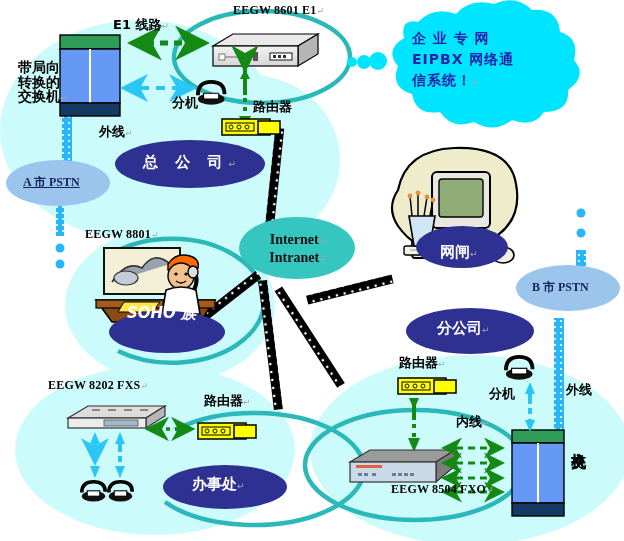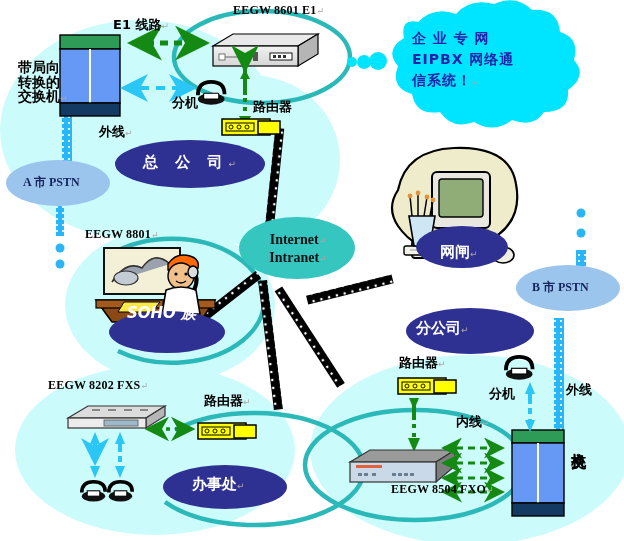--- a/index.html
+++ b/index.html
@@ -393,28 +393,28 @@
 
 <div class="lbl ell-txt" style="left:143px;top:155px;letter-spacing:6px;">
   <span>总 公 司</span><span class="pilcrow">↵</span>
 </div>
 <div class="lbl ell-txt" style="left:127px;top:306px;font-style:italic;">
   <span>SOHO 族</span>
 </div>
 <div class="lbl ell-txt" style="left:192px;top:477px;">
   <span>办事处</span><span class="pilcrow">↵</span>
 </div>
-<div class="lbl ell-txt" style="left:416px;top:321px;">
+<div class="lbl ell-txt" style="left:437px;top:321px;">
   <span>分公司</span><span class="pilcrow">↵</span>
 </div>
 <div class="lbl ell-txt" style="left:440px;top:245px;">
   <span>网闸</span><span class="pilcrow">↵</span>
 </div>
 
-<div class="lbl pstn-txt" style="left:23px;top:176px;">
+<div class="lbl pstn-txt" style="left:23px;top:176px;text-decoration:underline;">
   <span>A 市 PSTN</span>
 </div>
 <div class="lbl pstn-txt" style="left:532px;top:281px;">
   <span>B 市 PSTN</span>
 </div>
 
 <div class="lbl hub-txt" style="left:253px;top:231px;width:90px;">
   <div>
     <span>Internet</span><span class="pilcrow">↵</span>
   </div>

